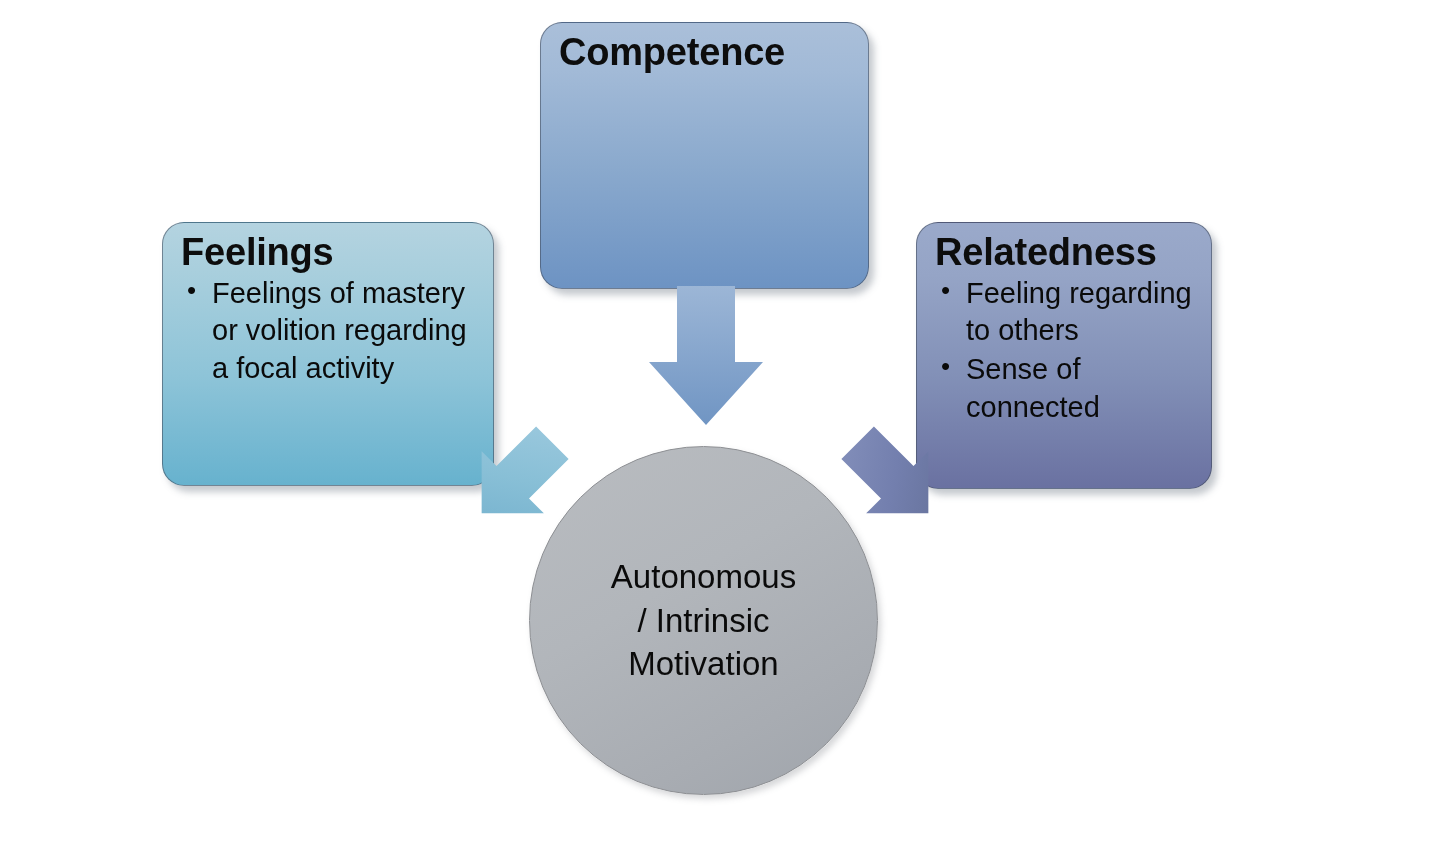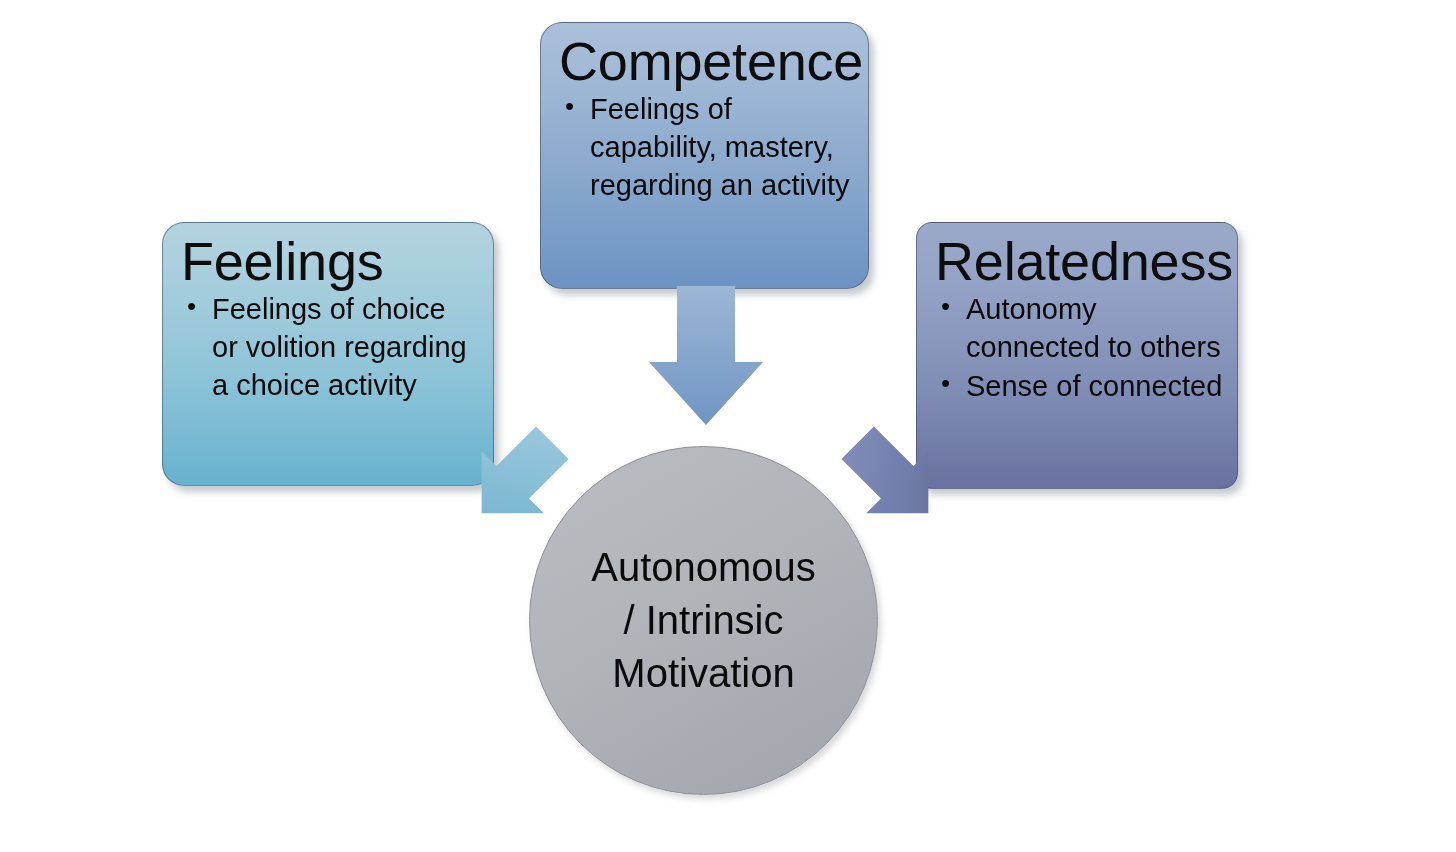--- a/index.html
+++ b/index.html
@@ -23,24 +23,24 @@
   .concept-box {
     position: absolute;
     border-radius: 22px;
     box-sizing: border-box;
     border: 1px solid rgba(60,70,85,0.55);
     box-shadow: 5px 6px 7px rgba(90,100,115,0.35);
     padding: 10px 14px 10px 16px;
     overflow: hidden;
   }
   .concept-title {
-    font-size: 54px;
+    font-size: 38px;
     line-height: 1.04;
     color: #0d0d0d;
-    font-weight: 400;
+    font-weight: 700;
     letter-spacing: -0.2px;
     margin: 0 0 2px 2px;
   }
   .bullet-list {
     list-style: none;
     margin: 0;
     padding: 0;
   }
   .bullet-item {
     position: relative;
@@ -63,23 +63,22 @@
   
   #box-autonomy {
     left: 162px; top: 222px; width: 332px; height: 264px;
     background: linear-gradient(to bottom, #b4d3e0 0%, #a9cfdd 18%, #8ec4d8 58%, #67b2ce 100%);
   }
   #box-competence {
     left: 540px; top: 22px; width: 329px; height: 267px;
     background: linear-gradient(to bottom, #aabfd9 0%, #a2bad7 18%, #8aa9cd 55%, #6d93c3 100%);
   }
   #box-relatedness {
-    left: 916px; top: 222px; width: 322px; height: 267px;
+    left: 916px; top: 222px; width: 296px; height: 267px;
     background: linear-gradient(to bottom, #9aa9ca 0%, #95a4c6 20%, #8290b7 58%, #6a71a1 100%);
-    border-radius: 16px;
   }
 
   
   .arrow {
     position: absolute;
   }
   #arrow-down-center { left: 636px; top: 286px; width: 140px; height: 145px; }
   #arrow-left-diag   { left: 462px; top: 424px; width: 110px; height: 108px; }
   #arrow-right-diag  { left: 838px; top: 424px; width: 110px; height: 108px; }
 
@@ -92,51 +91,48 @@
     border: 1px solid #8d8f93;
     box-sizing: border-box;
     background: linear-gradient(150deg, #b9bcc0 0%, #b2b6bb 40%, #a8acb2 75%, #9fa4ab 100%);
     display: flex;
     align-items: center;
     justify-content: center;
     box-shadow: 3px 4px 6px rgba(120,124,130,0.30);
   }
   #circle-label {
     text-align: center;
-    font-size: 40px;
+    font-size: 33px;
     line-height: 1.33;
     color: #0a0a0a;
     font-weight: 400;
     padding: 0 26px;
     white-space: pre-line;
   }
 </style>
 </head>
 <body>
 
 <div id="canvas">
 
   <div class="concept-box" id="box-autonomy">
     <div class="concept-title">Feelings</div>
     <ul class="bullet-list">
-      <li class="bullet-item">Feelings of choice or volition regarding a choice activity</li>
+      <li class="bullet-item">Feelings of mastery or volition regarding a focal activity</li>
     </ul>
   </div>
 
   <div class="concept-box" id="box-competence">
     <div class="concept-title">Competence</div>
-    <ul class="bullet-list">
-      <li class="bullet-item">Feelings of capability, mastery, regarding an activity</li>
-    </ul>
   </div>
 
   <div class="concept-box" id="box-relatedness">
     <div class="concept-title">Relatedness</div>
     <ul class="bullet-list">
-      <li class="bullet-item">Autonomy connected to others</li>
+      <li class="bullet-item">Feeling regarding to others</li>
       <li class="bullet-item">Sense of connected</li>
     </ul>
   </div>
 
   <svg class="arrow" id="arrow-down-center" viewBox="0 0 140 145">
     <defs>
       <linearGradient id="gradDown" x1="0" y1="0" x2="0" y2="1">
         <stop offset="0%" stop-color="#9cb6d6"></stop>
         <stop offset="55%" stop-color="#84a4cc"></stop>
         <stop offset="100%" stop-color="#7095c3"></stop>

